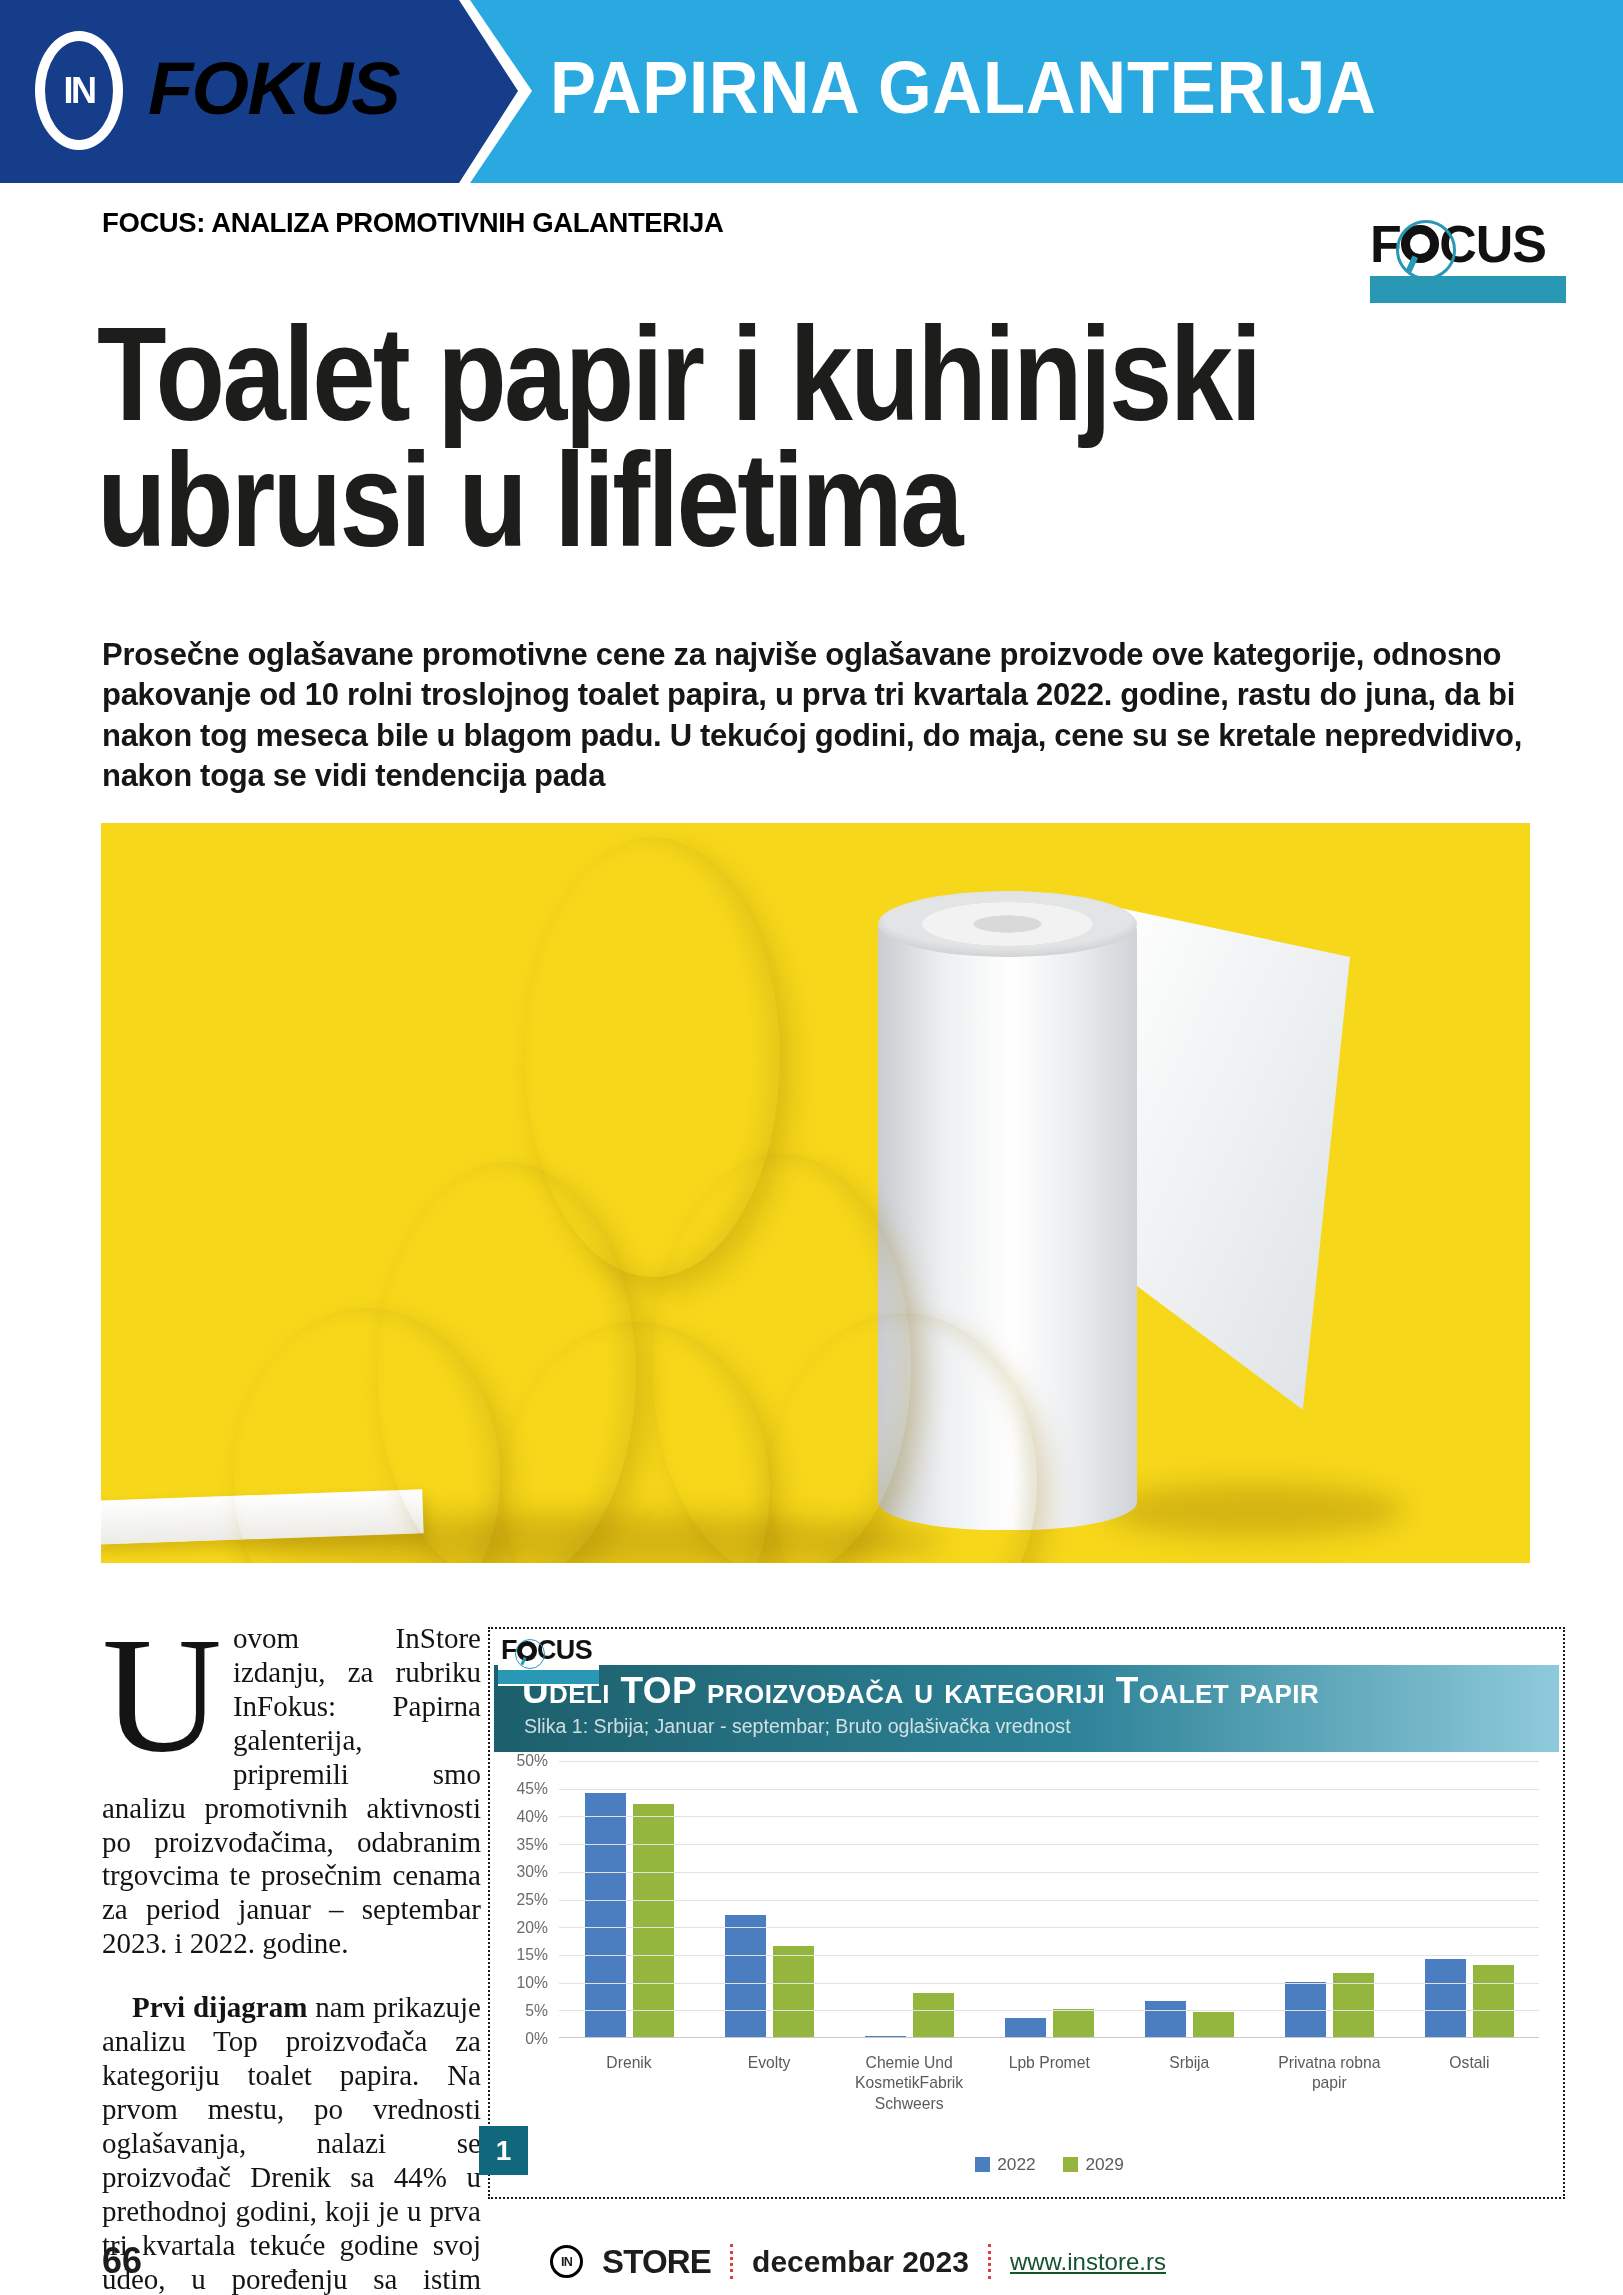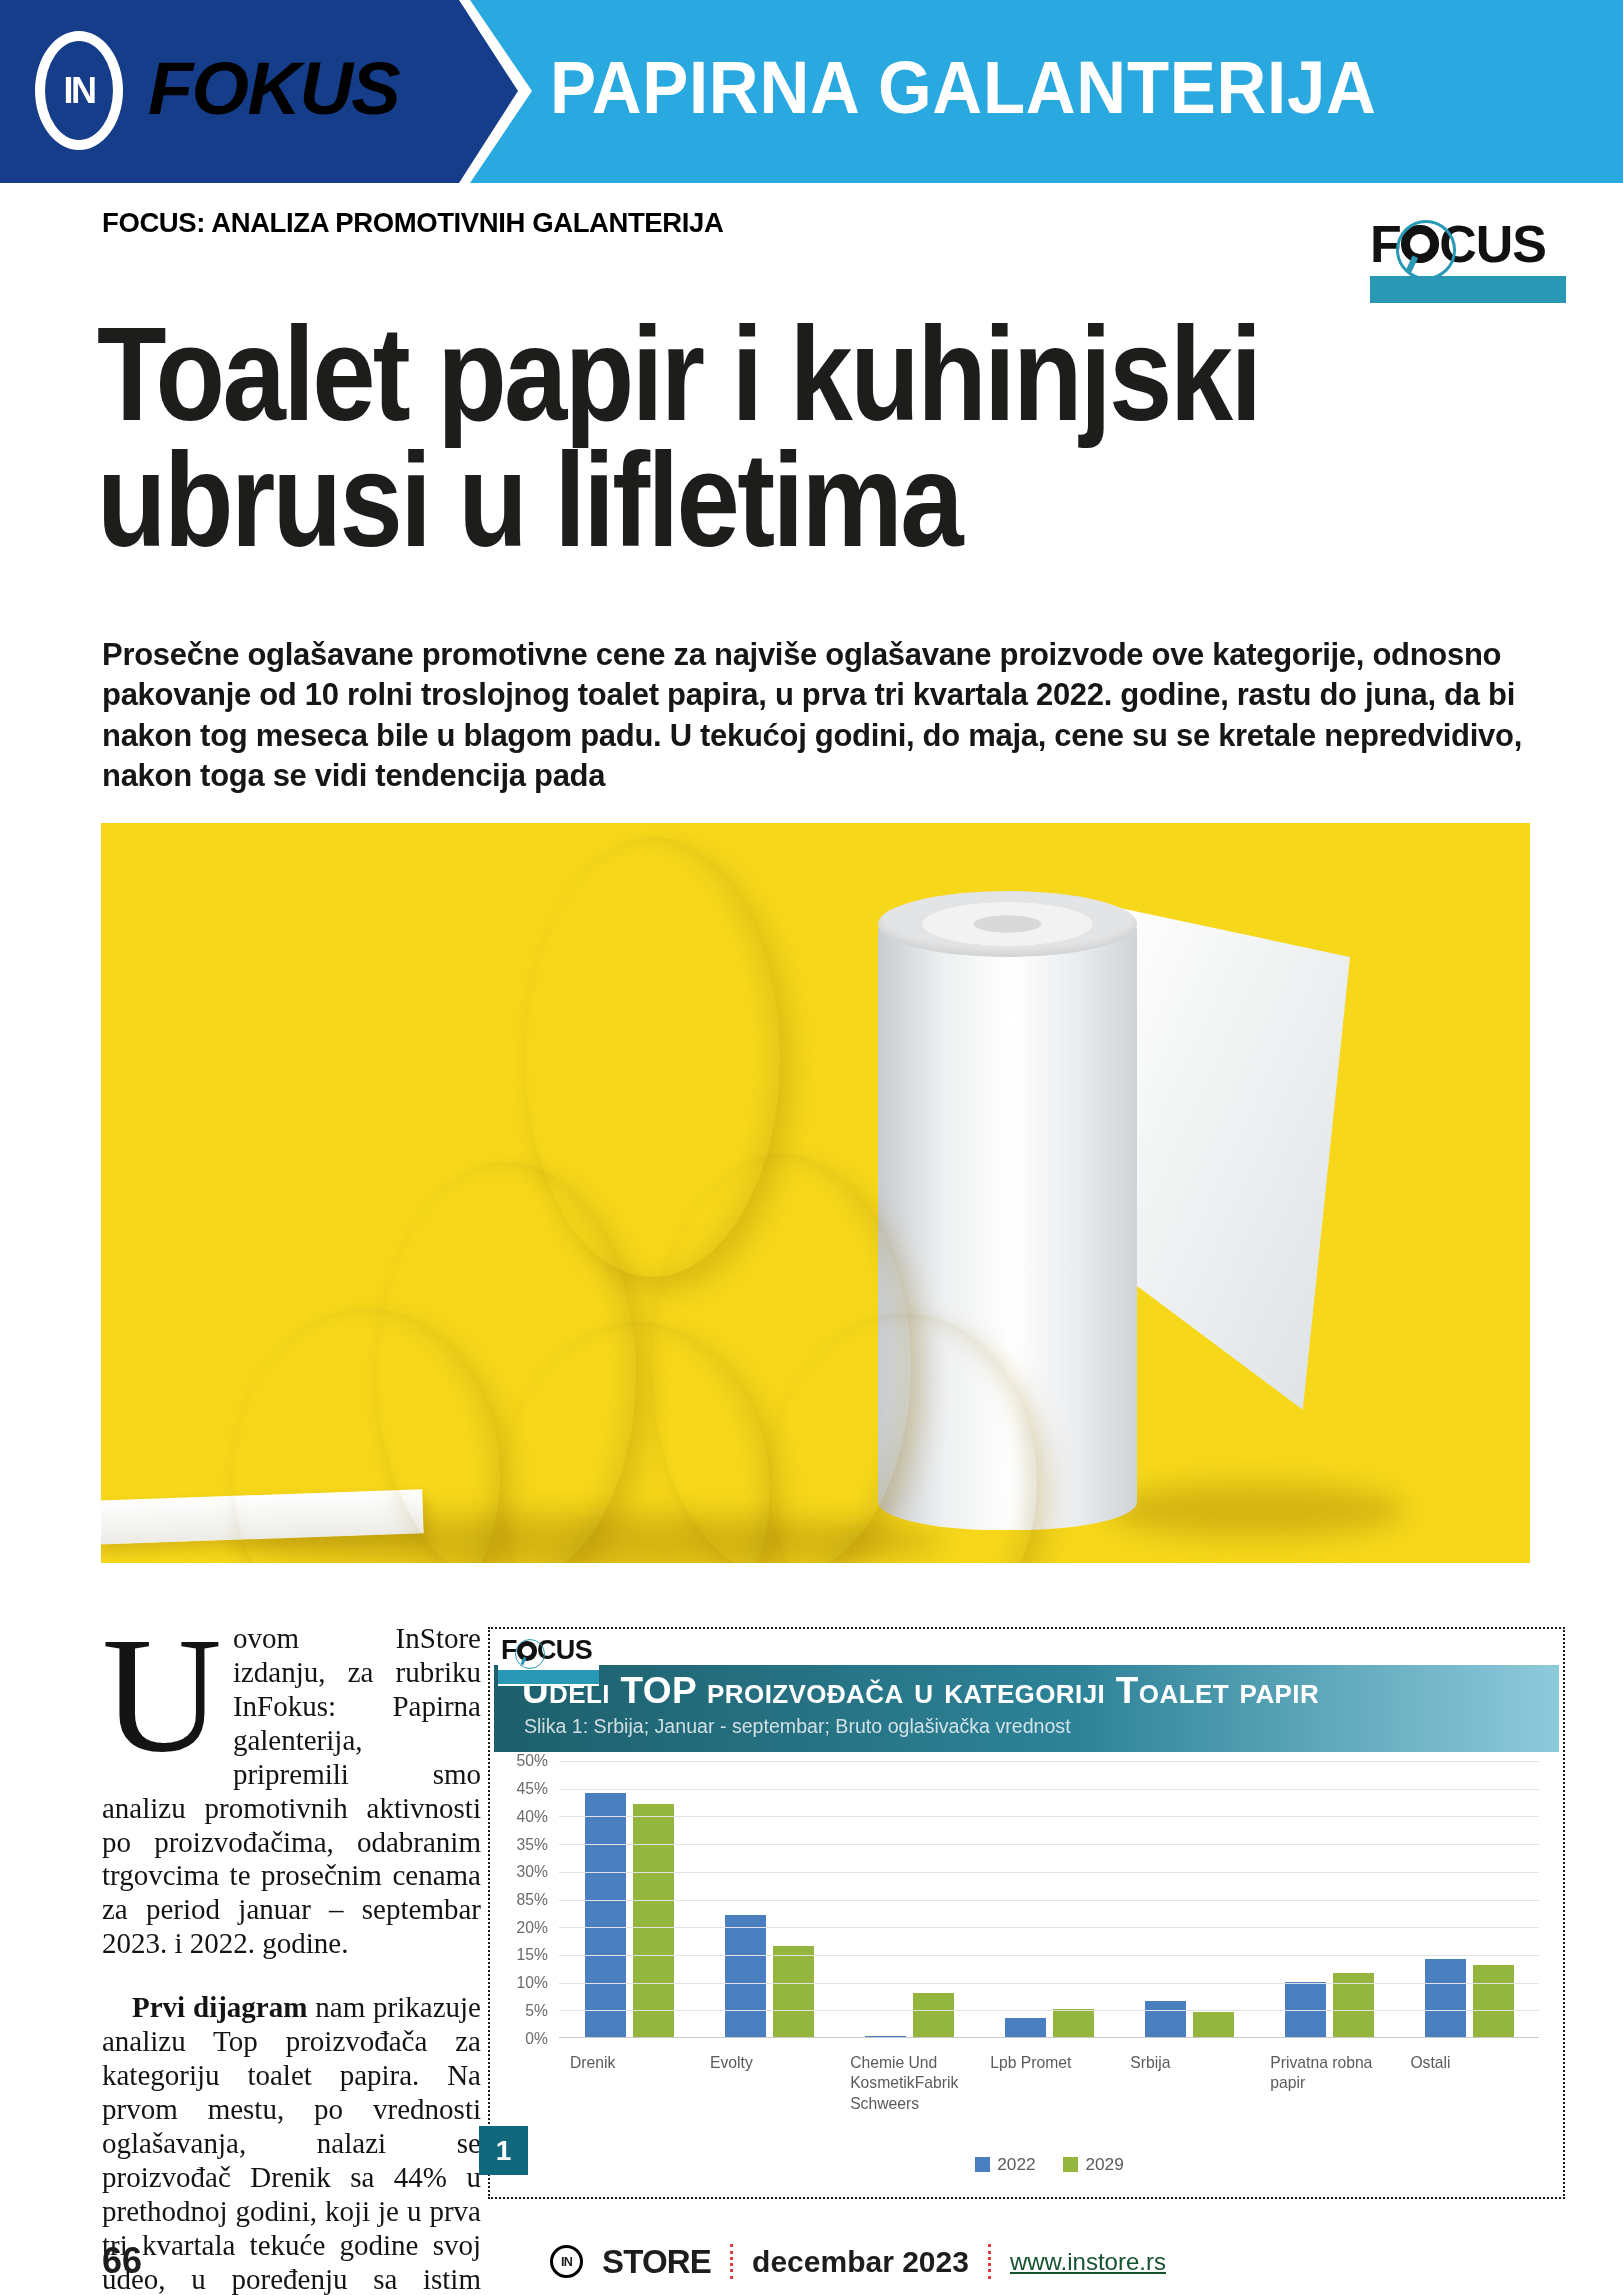--- a/index.html
+++ b/index.html
@@ -84,21 +84,21 @@
 
   .plotwrap{position:absolute;left:11px;top:132px;right:23.6px;height:424px;}
   .yaxis{position:absolute;left:0;top:0;width:47px;height:277px;}
   .yaxis div{position:absolute;right:0;width:47px;text-align:right;font-size:15.7px;color:#6a6a6a;}
   .plot{position:absolute;left:58px;right:0;top:0;height:277px;border-bottom:1.6px solid #c9c9c9;}
   .grid{position:absolute;left:0;right:0;height:0.8px;background:#e2e2e2;}
   .groups{position:absolute;left:0;right:0;bottom:0;top:0;display:flex;}
   .group{flex:1;display:flex;align-items:flex-end;justify-content:center;gap:7px;height:100%;}
   .bar{width:41px;}
   .cats{position:absolute;left:58px;right:0;top:292px;display:flex;}
-  .cats div{flex:1;text-align:left;font-size:15.7px;color:#5b5b5b;line-height:1.3;padding:0 11px;}
+  .cats div{flex:1;text-align:center;font-size:15.7px;color:#5b5b5b;line-height:1.3;padding:0 11px;}
   .legend{position:absolute;left:58px;right:0;top:393px;display:flex;justify-content:center;gap:27px;}
   .legend .item{display:flex;align-items:center;gap:7px;font-size:17.3px;color:#5b5b5b;}
   .legend .sw{width:15.7px;height:15.7px;display:inline-block;}
   .figbadge{position:absolute;left:-11px;bottom:22px;width:49px;height:49px;background:var(--badge);
       color:#fff;font-size:28px;font-weight:700;display:flex;align-items:center;justify-content:center;}
 
   
   .footer{position:absolute;left:0;top:2238px;width:1623px;height:47px;}
   .pageno{position:absolute;left:102px;top:1.6px;font-size:36px;font-weight:700;}
   .fgroup{position:absolute;left:550px;top:0;display:flex;align-items:center;gap:19px;height:47px;}
@@ -176,21 +176,21 @@
       <div class="ttl">Udeli TOP proizvođača u kategoriji Toalet papir</div>
       <div class="sub">Slika 1: Srbija; Januar - septembar; Bruto oglašivačka vrednost</div>
     </div>
     <div class="plotwrap">
       <div class="yaxis" id="yaxis">
           <div style="top: 269px;">0%</div>
           <div style="top: 241px;">5%</div>
           <div style="top: 213px;">10%</div>
           <div style="top: 185px;">15%</div>
           <div style="top: 158px;">20%</div>
-          <div style="top: 130px;">85%</div>
+          <div style="top: 130px;">25%</div>
           <div style="top: 102px;">30%</div>
           <div style="top: 75px;">35%</div>
           <div style="top: 47px;">40%</div>
           <div style="top: 19px;">45%</div>
           <div style="top: -8.6px;">50%</div>
         </div>
       <div class="plot" id="plot">
         <div class="groups" id="groups">
             <div class="group">
               <div class="bar" style="height: 244px; background: rgb(74, 126, 192);"></div>

